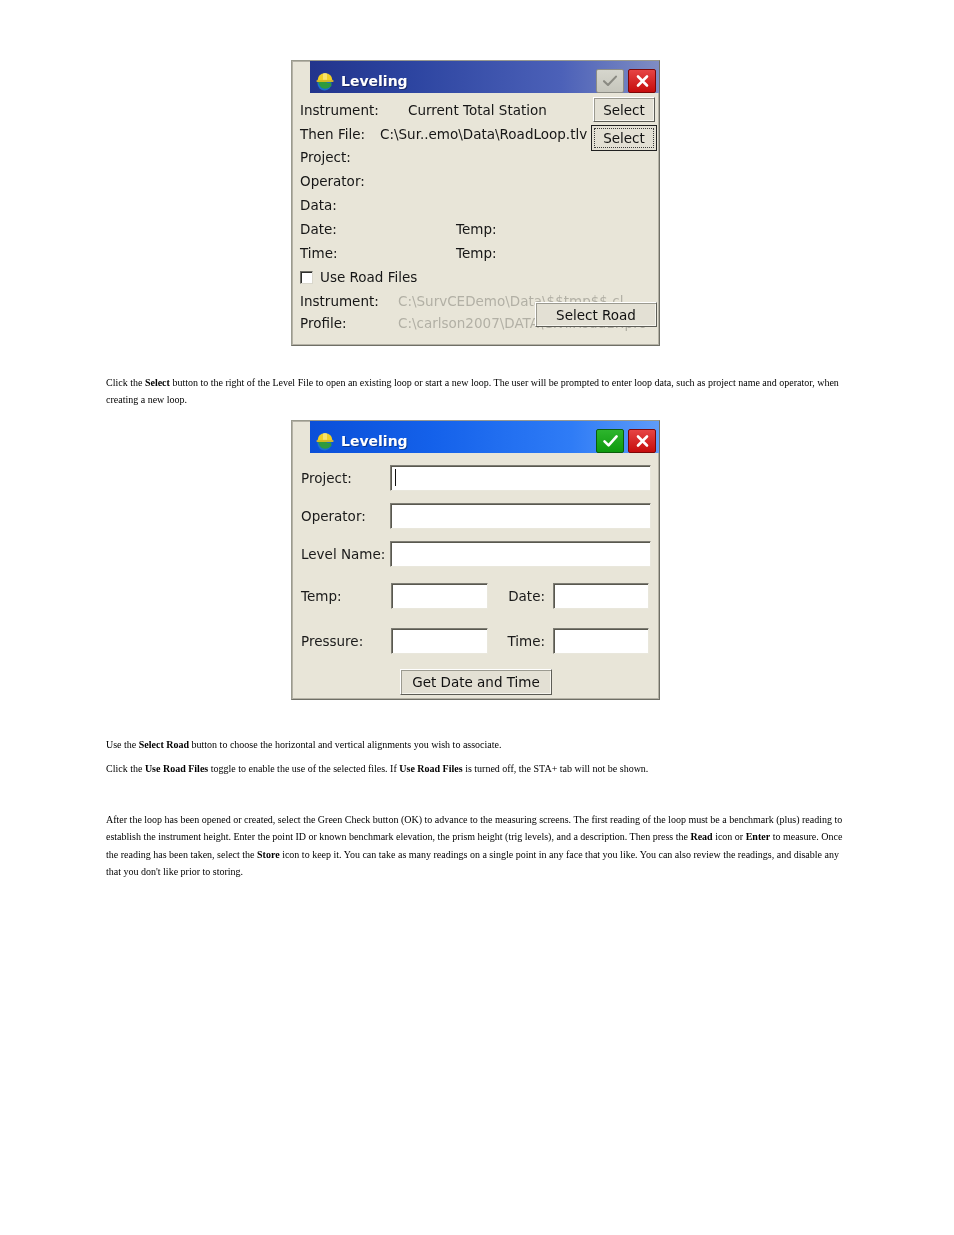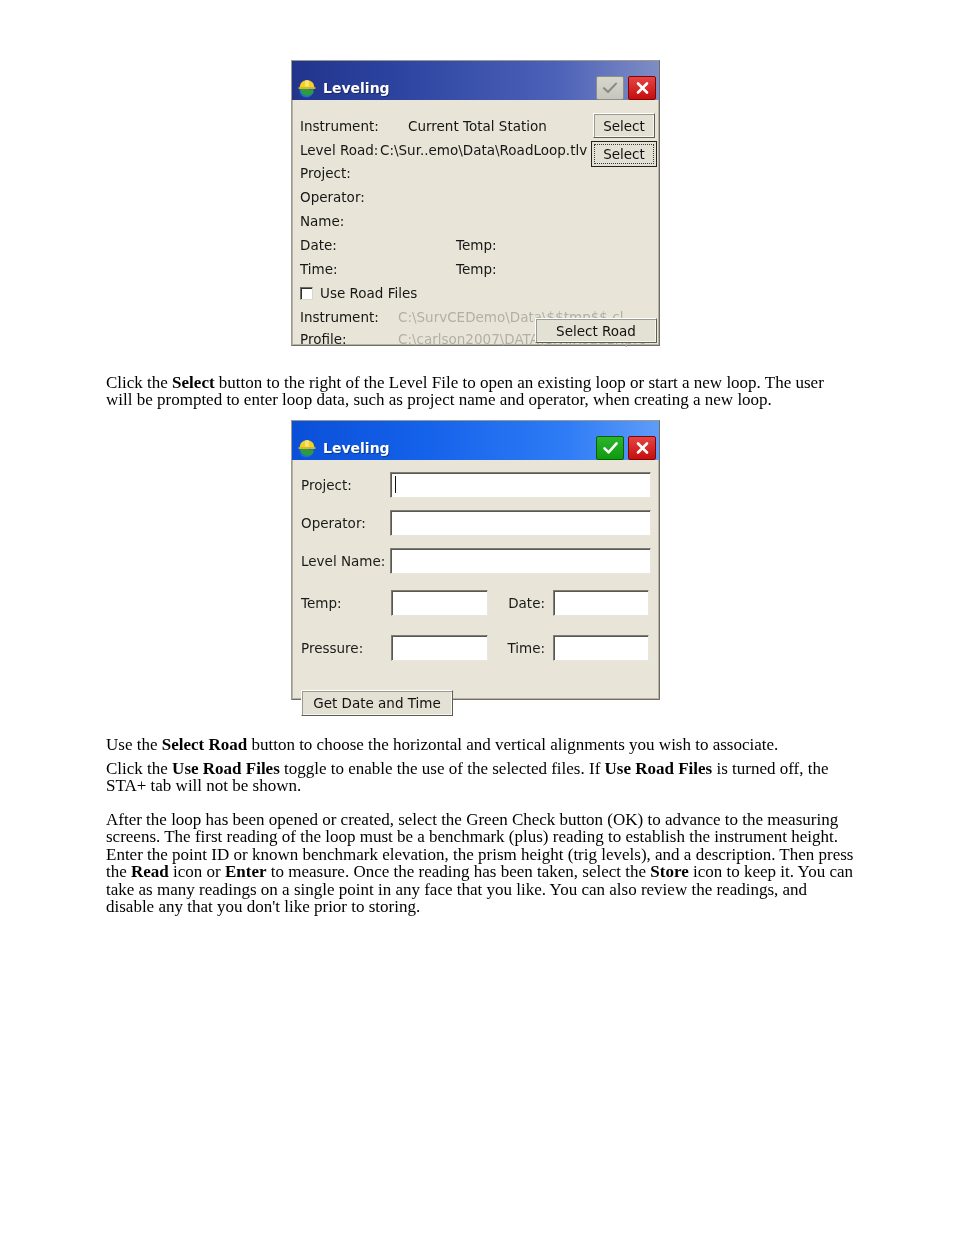--- a/index.html
+++ b/index.html
@@ -17,21 +17,21 @@
     position: absolute;
     inset: 0;
   }
 
   
   .doc-text {
     position: absolute;
     left: 106px;
     width: 748px;
     font-family: "Liberation Serif", serif;
-    font-size: 17px;
+    font-size: 10px;
     line-height: 17.4px;
     color: #000;
     text-align: left;
   }
   .doc-text b { font-weight: bold; }
 
   
   .dlg {
     position: absolute;
     box-sizing: border-box;
@@ -42,22 +42,23 @@
     font-family: "DejaVu Sans", sans-serif;
   }
   .dlg.shadow-frame {
     box-shadow: 0 0 0 1px #b5b2a6 inset;
   }
 
   .titlebar {
     height: 24px;
     display: flex;
     align-items: center;
-    padding: 15px 2px 0 4px;
-    position: relative;
+    padding: 8px 2px 0 4px;
+    position: relative;
+    margin-left: 18px;
   }
   .titlebar.inactive {
     background: linear-gradient(to right, #22348c 0%, #2c44a0 28%, #4c61b8 72%, #7f8dc4 100%);
   }
   .titlebar.active {
     background: linear-gradient(to right, #0b4fd8 0%, #1461ea 35%, #2f7cf6 75%, #5f9cf9 100%);
   }
   .title-icon {
     width: 22px; height: 22px;
     margin-right: 5px;
@@ -166,21 +167,21 @@
   .caret {
     position: absolute;
     left: 4px; top: 3px;
     width: 1px;
     height: calc(100% - 7px);
     background: #111;
   }
 
   
   #dlg1 { left: 291px; top: 60px; width: 369px; height: 286px; }
-  #dlg1 .dlg-body { padding-top: 5px; margin-top: 9px; }
+  #dlg1 .dlg-body { padding-top: 5px; }
   #dlg1 .row .lbl { width: 108px; }
   #dlg1 .btn-select1 { position:absolute; right: 4px; top: 4px; width: 62px; height: 25px; }
   #dlg1 .btn-select2 { position:absolute; right: 2px; top: 32px; width: 66px; height: 26px; }
   #dlg1 .btn-selectroad { position:absolute; right: 2px; top: 209px; width: 122px; height: 25px; }
 
   
   #dlg2 { left: 291px; top: 420px; width: 369px; height: 280px; }
   #dlg2 .dlg-body { padding: 6px 8px 6px 9px; }
   .f-row { display:flex; align-items:center; height: 38px; }
   .f-row .lbl { font-size: 13.5px; color:#1a1a1a; }
@@ -225,33 +226,33 @@
         </span>
       </span>
     </div>
 
     <div class="dlg-body">
       <div class="row">
         <span class="lbl">Instrument:</span>
         <span class="val">Current Total Station</span>
       </div>
       <div class="row">
-        <span class="lbl" style="width:80px">Level Road:</span>
+        <span class="lbl" style="width:80px">Then File:</span>
         <span class="val">C:\Sur..emo\Data\RoadLoop.tlv</span>
       </div>
       <div class="row">
         <span class="lbl">Project:</span>
         <span class="val"></span>
       </div>
       <div class="row">
         <span class="lbl">Operator:</span>
         <span class="val"></span>
       </div>
       <div class="row">
-        <span class="lbl">Name:</span>
+        <span class="lbl">Data:</span>
         <span class="val"></span>
       </div>
       <div class="row">
         <span class="lbl" style="width:156px">Date:</span>
         <span class="lbl">Temp:</span>
       </div>
       <div class="row">
         <span class="lbl" style="width:156px">Time:</span>
         <span class="lbl">Temp:</span>
       </div>
@@ -333,21 +334,21 @@
         <span class="lbl" style="width:57px;text-align:right;padding-right:8px">Date:</span>
         <span class="inp" style="width:96px;height:26px"></span>
       </div>
       <div class="f-row" style="height:44px">
         <span class="lbl" style="width:90px">Pressure:</span>
         <span class="inp" style="width:97px;height:26px"></span>
         <span class="lbl" style="width:57px;text-align:right;padding-right:8px">Time:</span>
         <span class="inp" style="width:96px;height:26px"></span>
       </div>
 
-      <div style="display:flex;margin-top:20px">
+      <div style="display:flex;justify-content:center;margin-top:6px">
         <div class="btn" style="width:152px;height:26px">
           <span>Get Date and Time</span>
         </div>
       </div>
     </div>
   </div>
 
   <div class="doc-text" style="top:736px;">
     <span><span>Use the </span><b>Select Road</b><span> button to choose the horizontal and vertical alignments you wish to associate.</span></span>
   </div>

